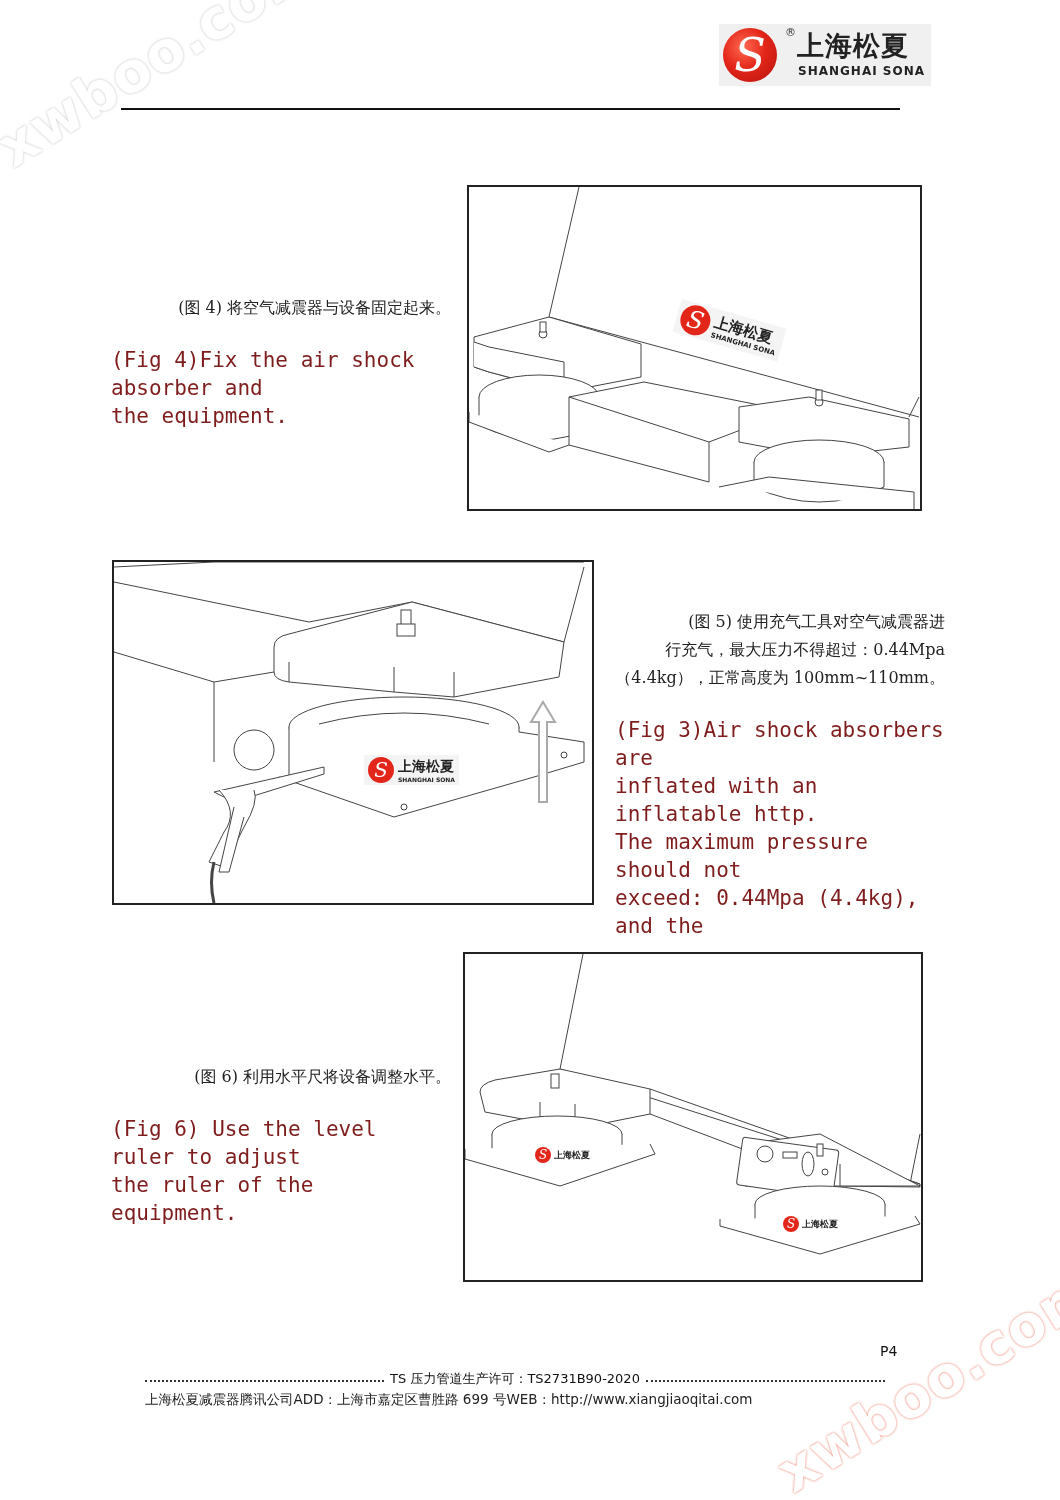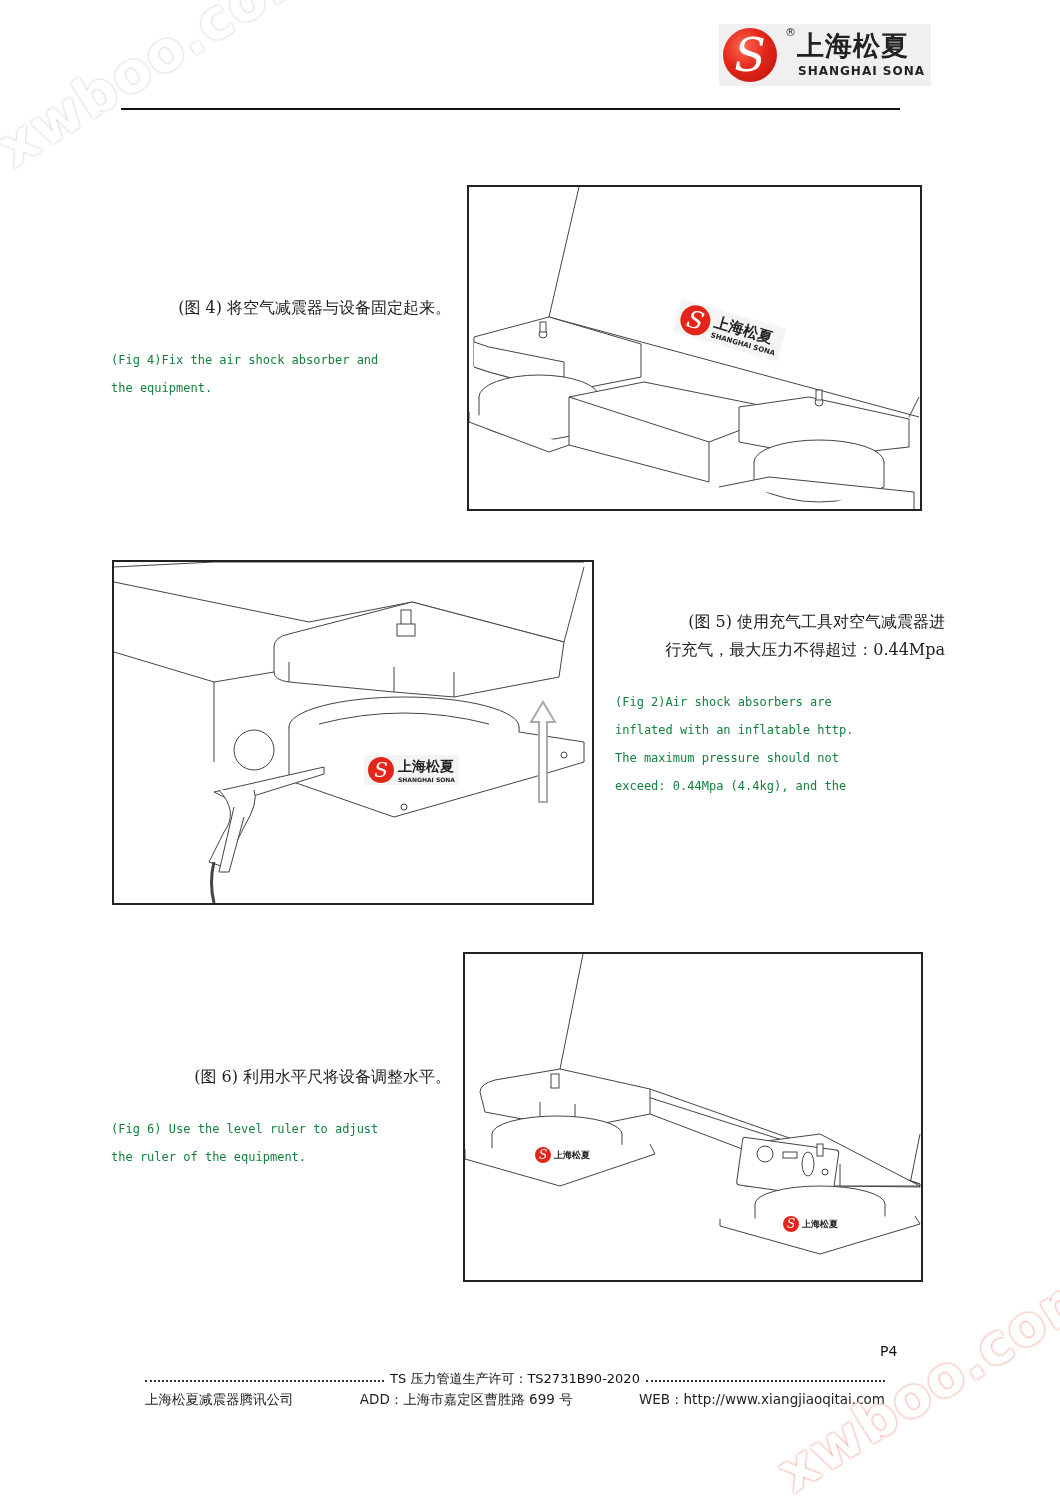--- a/index.html
+++ b/index.html
@@ -17,26 +17,26 @@
   .logo-s { position:absolute; left:0; top:0; width:54px; height:54px; color:#fff; font-family:"DejaVu Serif",serif;
             font-size:46px; font-style:italic; line-height:54px; text-align:center; }
   .logo-r { position:absolute; left:66px; top:2px; font-size:11px; font-family:"DejaVu Sans",sans-serif; color:#333; }
   .logo-cn { position:absolute; left:78px; top:4px; font-size:27px; font-weight:bold; color:#222;
              font-family:"DejaVu Sans","Liberation Sans",sans-serif; letter-spacing:1px; }
   .logo-en { position:absolute; left:79px; top:40px; font-size:12px; font-weight:bold; color:#222;
              font-family:"DejaVu Sans","Liberation Sans",sans-serif; letter-spacing:1px; }
   .header-rule { position:absolute; left:121px; top:108px; width:779px; height:2px; background:#111; }
   .fig-box { position:absolute; border:2px solid #222; background:#fff; overflow:hidden; }
   .cap-cn { font-size:16px; line-height:28px; color:#222;text-align:right; }
-  .cap-en { font-family:"DejaVu Sans Mono","Liberation Mono",monospace; font-size:12px; line-height:28px; color:#15803d; }
+  .cap-en { font-family:"DejaVu Sans Mono","Liberation Mono",monospace; font-size:21px; line-height:28px; color:#7f1d1d; }
   .footer-page { position:absolute; left:880px; top:1343px; font-family:"DejaVu Sans","Liberation Sans",sans-serif; font-size:14px; color:#111; }
   .footer-line { position:absolute; left:145px; top:1370px; width:740px; display:flex; align-items:center;
                  font-family:"DejaVu Sans","Liberation Sans",sans-serif; font-size:13px; color:#111; }
   .dots { flex:1; border-bottom:2px dotted #333; height:0; margin-top:4px; }
-  .footer-info { position:absolute; left:145px; top:1391px; width:740px; display:flex; justify-content:space-between;
+  .footer-info { position:absolute; left:145px; top:1391px; width:740px; display:flex; 
                  font-family:"DejaVu Sans","Liberation Sans",sans-serif; font-size:13.5px; color:#222; }
   svg { display:block; }
 </style>
 </head>
 <body>
 
 <div class="watermark wm-top">xwboo.com</div>
 
 <div class="logo">
   <div class="logo-circle">
@@ -130,22 +130,23 @@
     <div style="margin-left:4px; font-family:'DejaVu Sans',sans-serif;">
       <div style="font-size:14px;font-weight:bold;color:#222;">上海松夏</div>
       <div style="font-size:6px;font-weight:bold;color:#222;">SHANGHAI SONA</div>
     </div>
   </div>
 </div>
 
 <div class="abs" style="left:615px; top:608px; width:330px;">
   <div class="cap-cn">(图 5) 使用充气工具对空气减震器进</div>
   <div class="cap-cn">行充气，最大压力不得超过：0.44Mpa</div>
+  <div class="cap-cn">（4.4kg），正常高度为 100mm~110mm。</div>
   <div style="height:24px"></div>
-  <div class="cap-en">(Fig 2)Air shock absorbers are</div>
+  <div class="cap-en">(Fig 3)Air shock absorbers are</div>
   <div class="cap-en">inflated with an inflatable http.</div>
   <div class="cap-en">The maximum pressure should not</div>
   <div class="cap-en">exceed: 0.44Mpa (4.4kg), and the</div>
 </div>
 
 <div class="abs" style="left:111px; top:1063px; width:340px;">
   <div class="cap-cn">(图 6) 利用水平尺将设备调整水平。</div>
   <div style="height:24px"></div>
   <div class="cap-en">(Fig 6) Use the level ruler to adjust</div>
   <div class="cap-en">the ruler of the equipment.</div>

